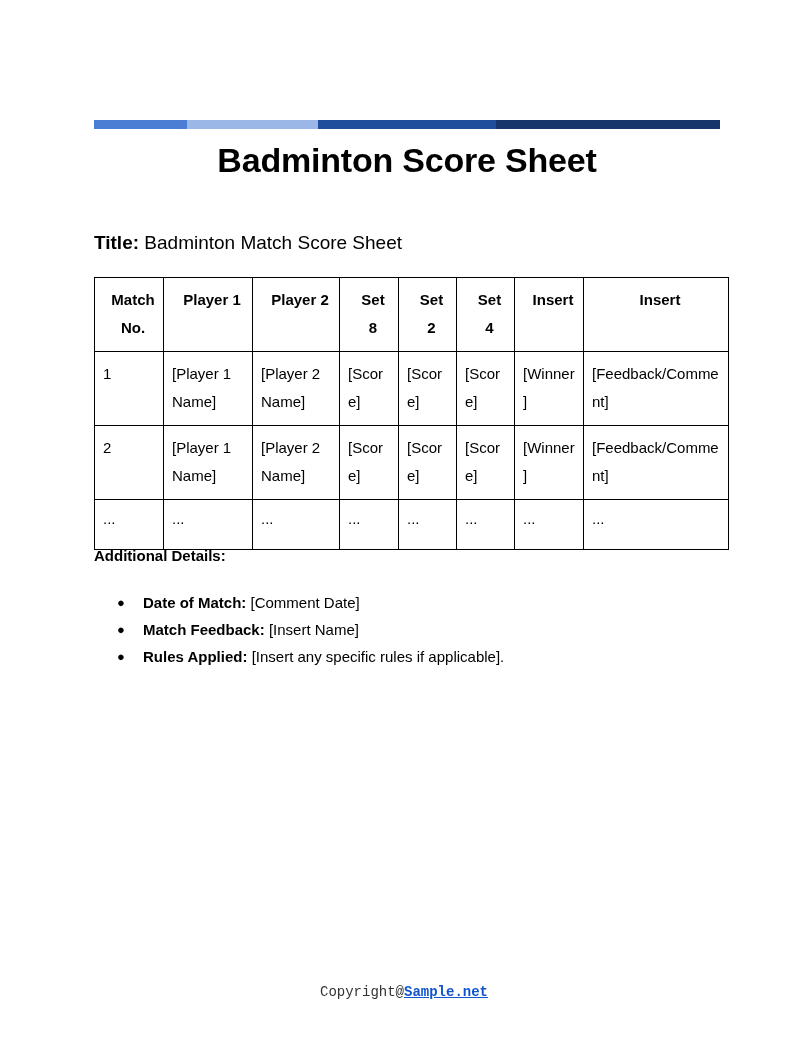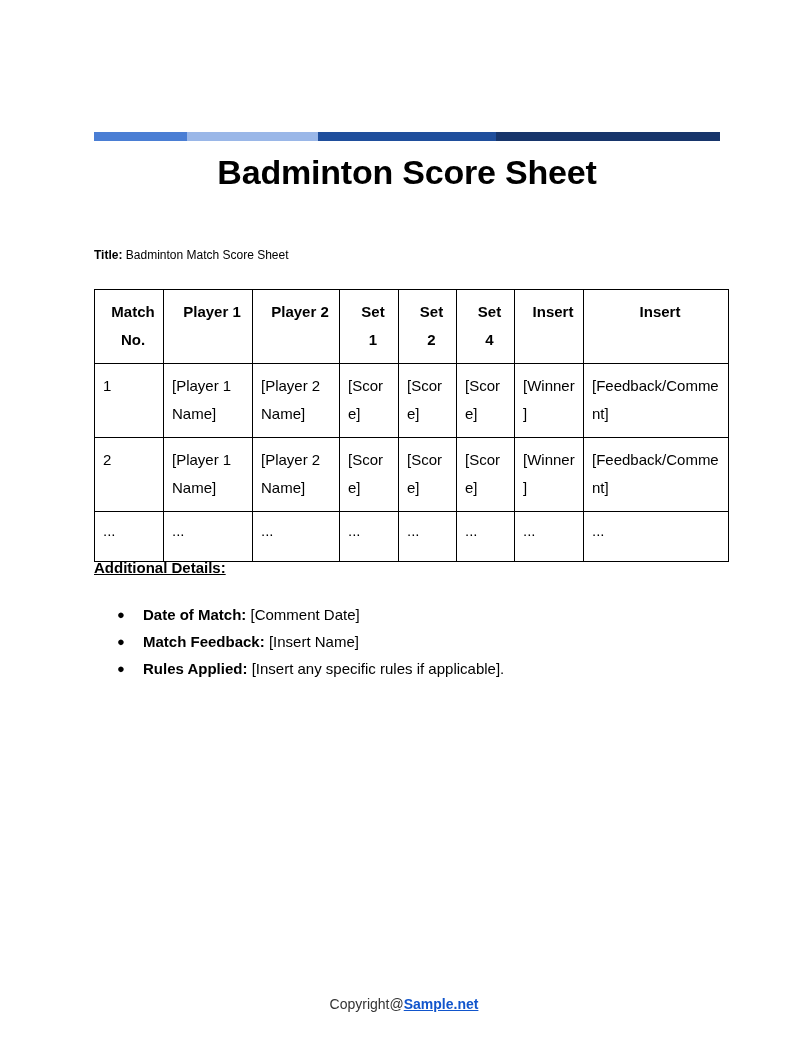--- a/index.html
+++ b/index.html
@@ -10,21 +10,21 @@
     width: 808px;
     height: 1044px;
     background: #ffffff;
     font-family: "Liberation Sans", sans-serif;
     color: #000000;
     position: relative;
     overflow: hidden;
   }
   .page {
     position: absolute;
-    left: 0; top: 12px;
+    left: 0; top: 0;
     width: 808px;
     height: 815px;
   }
 
   
   .header-bar {
     position: absolute;
     left: 94px;
     top: 120px;
     width: 626px;
@@ -48,21 +48,21 @@
     font-weight: bold;
     line-height: 44px;
     letter-spacing: -0.2px;
   }
 
   
   .title-line {
     position: absolute;
     left: 94px;
     top: 233px;
-    font-size: 12px;
+    font-size: 19px;
     line-height: 20px;
   }
   .title-line .lbl { font-weight: bold; }
   .title-line .val { font-weight: normal; }
 
   
   .score-table {
     position: absolute;
     left: 94px;
     top: 277px;
@@ -102,21 +102,20 @@
   col.c-remarks { width: 145px; }
 
   
   .details-heading {
     position: absolute;
     left: 94px;
     top: 546px;
     font-size: 15px;
     font-weight: bold;
     line-height: 20px;
-    text-decoration: underline;
   }
   .details-list {
     position: absolute;
     left: 94px;
     top: 589px;
     margin: 0;
     padding: 0;
     list-style: none;
     font-size: 15px;
   }
@@ -138,20 +137,21 @@
 
   
   .footer {
     position: absolute;
     left: 0;
     top: 983px;
     width: 808px;
     text-align: center;
     font-size: 14px;
     line-height: 18px;
+    font-family: Liberation Mono, monospace;
   }
   .footer .copy { color: #333333; }
   .footer .link {
     color: #1155cc;
     font-weight: bold;
     text-decoration: underline;
   }
 </style>
 </head>
 <body>
@@ -181,21 +181,21 @@
       <col class="c-s2">
         <col class="c-s3">
         <col class="c-winner">
         <col class="c-remarks">
     </colgroup>
     <thead>
       <tr class="r-head">
         <th>Match No.</th>
         <th>Player 1</th>
         <th>Player 2</th>
-        <th>Set 1</th>
+        <th>Set 8</th>
         <th>Set 2</th>
         <th>Set 4</th>
         <th>Insert</th>
         <th>Insert</th>
       </tr>
     </thead>
     <tbody>
       <tr class="r-data">
         <td>1</td>
         <td>[Player 1 Name]</td>

